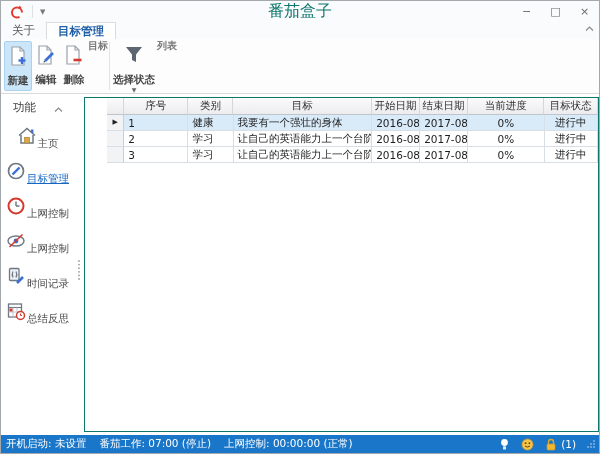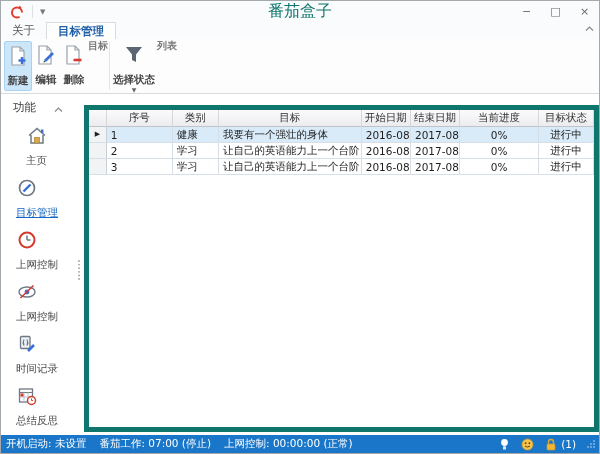--- a/index.html
+++ b/index.html
@@ -35,28 +35,28 @@
 
   
   .content { position:absolute; top:93px; left:0; right:0; bottom:18px; background:#fff; display:flex; }
 
   
   .sidebar { position:relative; width:83px; background:#fff; }
   .sb-header { display:flex; align-items:center; padding:4px 0 2px 12px; }
   .sb-header .t { font-size:11.5px; color:#3c3c3c; }
   .sb-header .chev { margin-left:18px; }
   .sb-items { display:flex; flex-direction:column; align-items:center; width:72px; margin-top:6px; }
-  .sb-item { display:flex; flex-direction:column; align-items:flex-start; margin-bottom:9px; cursor:default; }
+  .sb-item { display:flex; flex-direction:row; align-items:flex-end; margin-bottom:9px; cursor:default; }
   .sb-item .lbl { font-size:10.5px; color:#4a4a4a; margin-top:3px; white-space:nowrap; }
   .sb-item.active .lbl { color:#1667c0; text-decoration:underline; }
   .sb-splitter { position:absolute; right:3px; top:165px; }
 
   
   .gridpanel { flex:1; position:relative; }
-  .grid { position:absolute; top:11px; left:0; bottom:3px; width:515px; background:#fff; border:5px solid #0f766e; overflow:hidden; }
+  .grid { position:absolute; top:3px; left:0; bottom:3px; width:515px; background:#fff; border:1px solid #0f766e; overflow:hidden;padding-left:22px; }
   .g-row { display:flex; height:16px; }
   .g-head { height:17px; }
   .hcell { background:linear-gradient(#fbfbfc,#ececef); border-right:1px solid #d7d7d9; border-bottom:1px solid #bfc5cb;
            font-size:10.5px; color:#2e2e2e; display:flex; align-items:center; justify-content:center; white-space:nowrap; overflow:hidden; }
   .cell { border-right:1px solid #d8dee6; border-bottom:1px solid #d8dee6; font-size:10.5px; color:#1e1e1e;
           display:flex; align-items:center; white-space:nowrap; overflow:hidden; padding-left:4px; }
   .cell.center { justify-content:center; padding-left:0; }
   .selcell { background:#f2f3f5; border-right:1px solid #c9cfd6; border-bottom:1px solid #d8dee6;
              display:flex; align-items:center; justify-content:center; }
   .g-row.selected .cell { background:#d9ebf9; }

